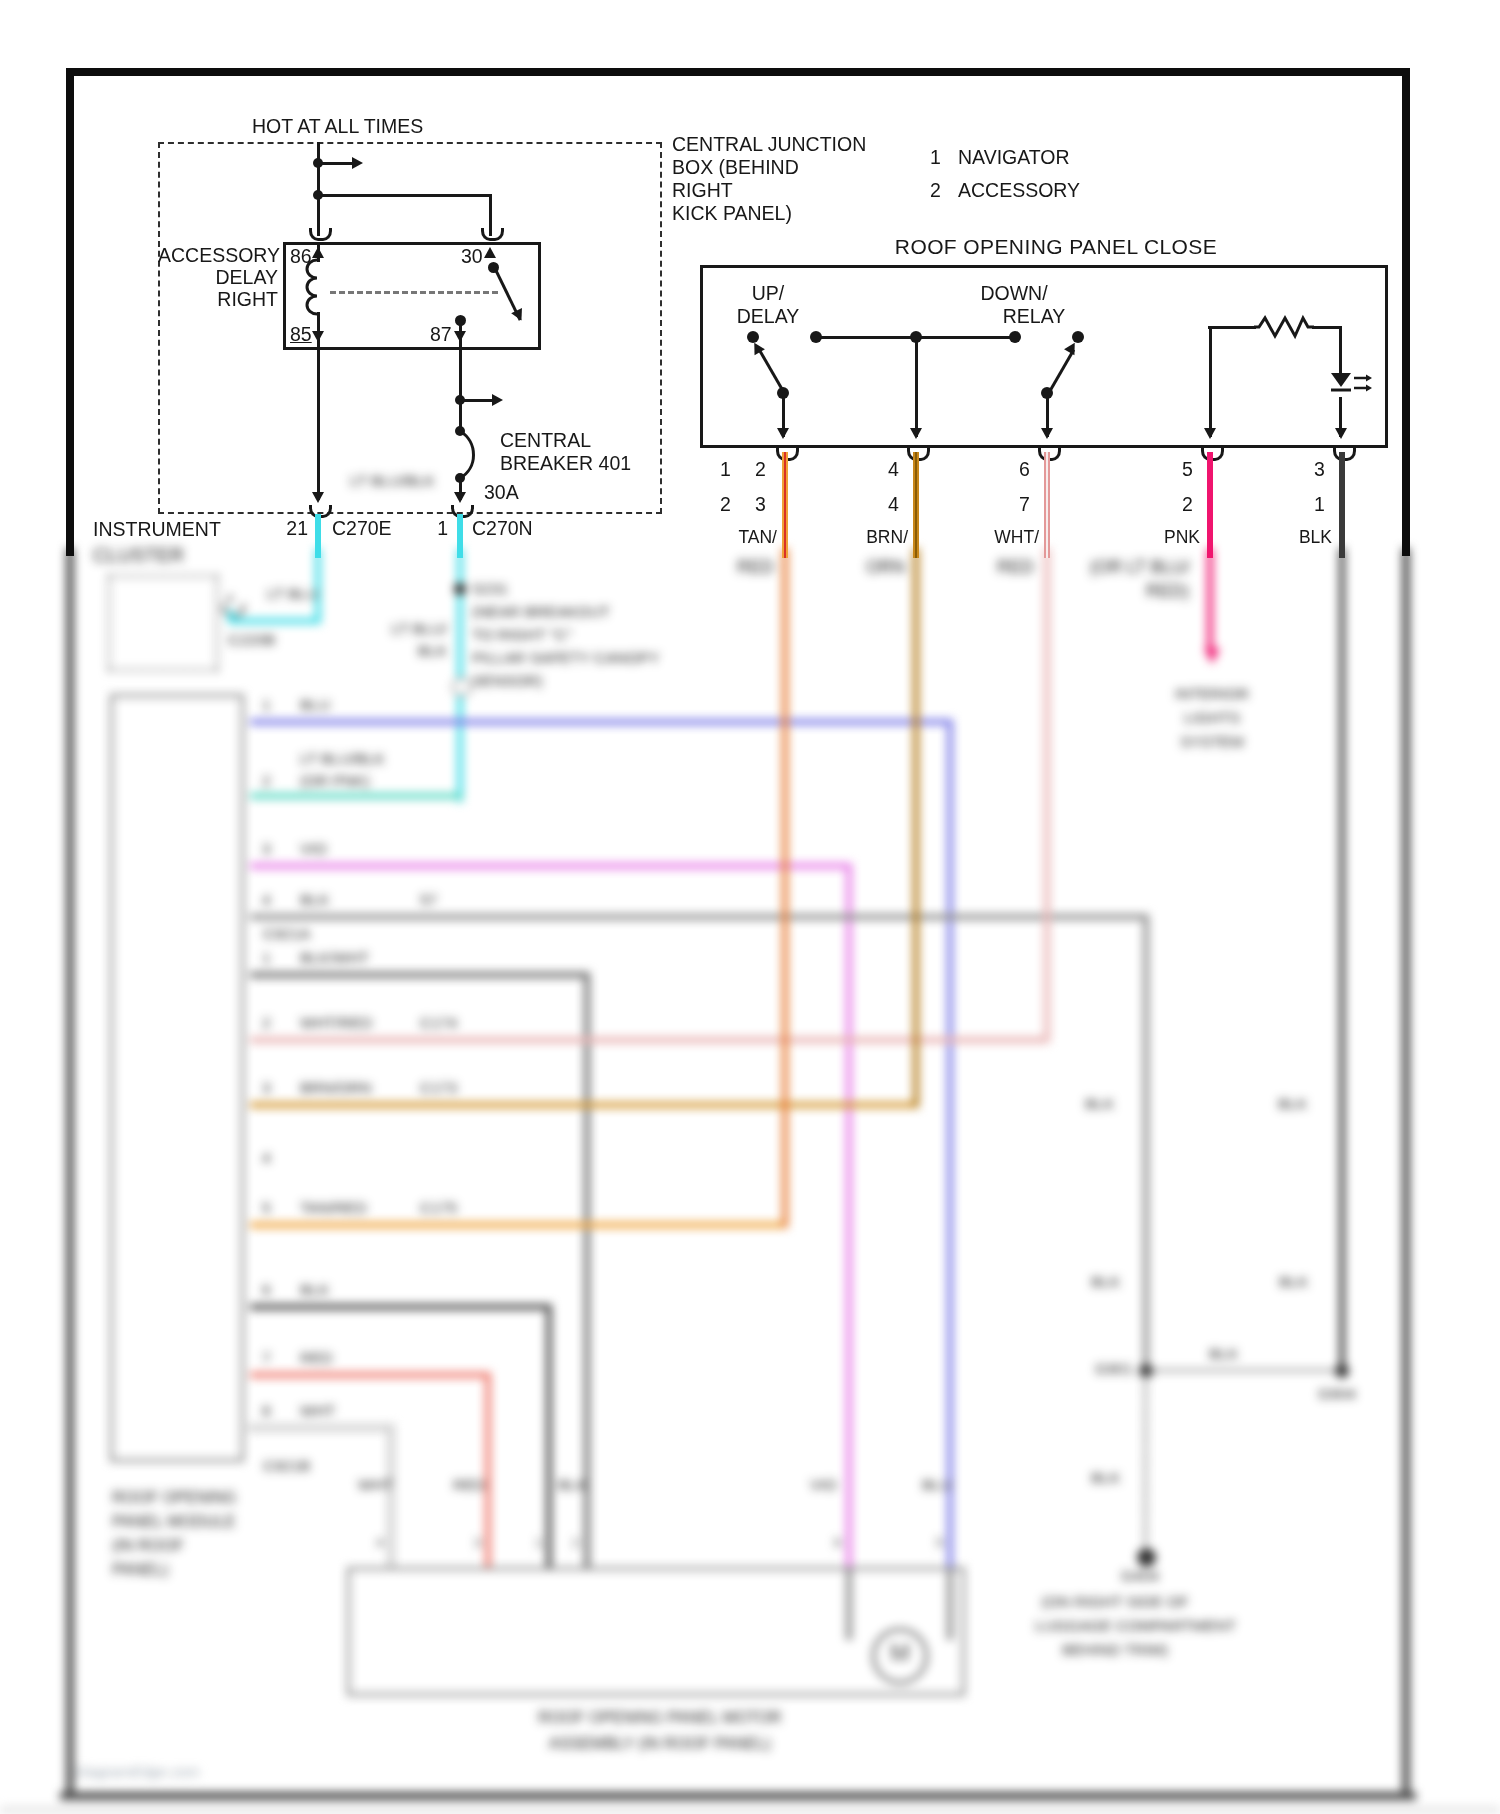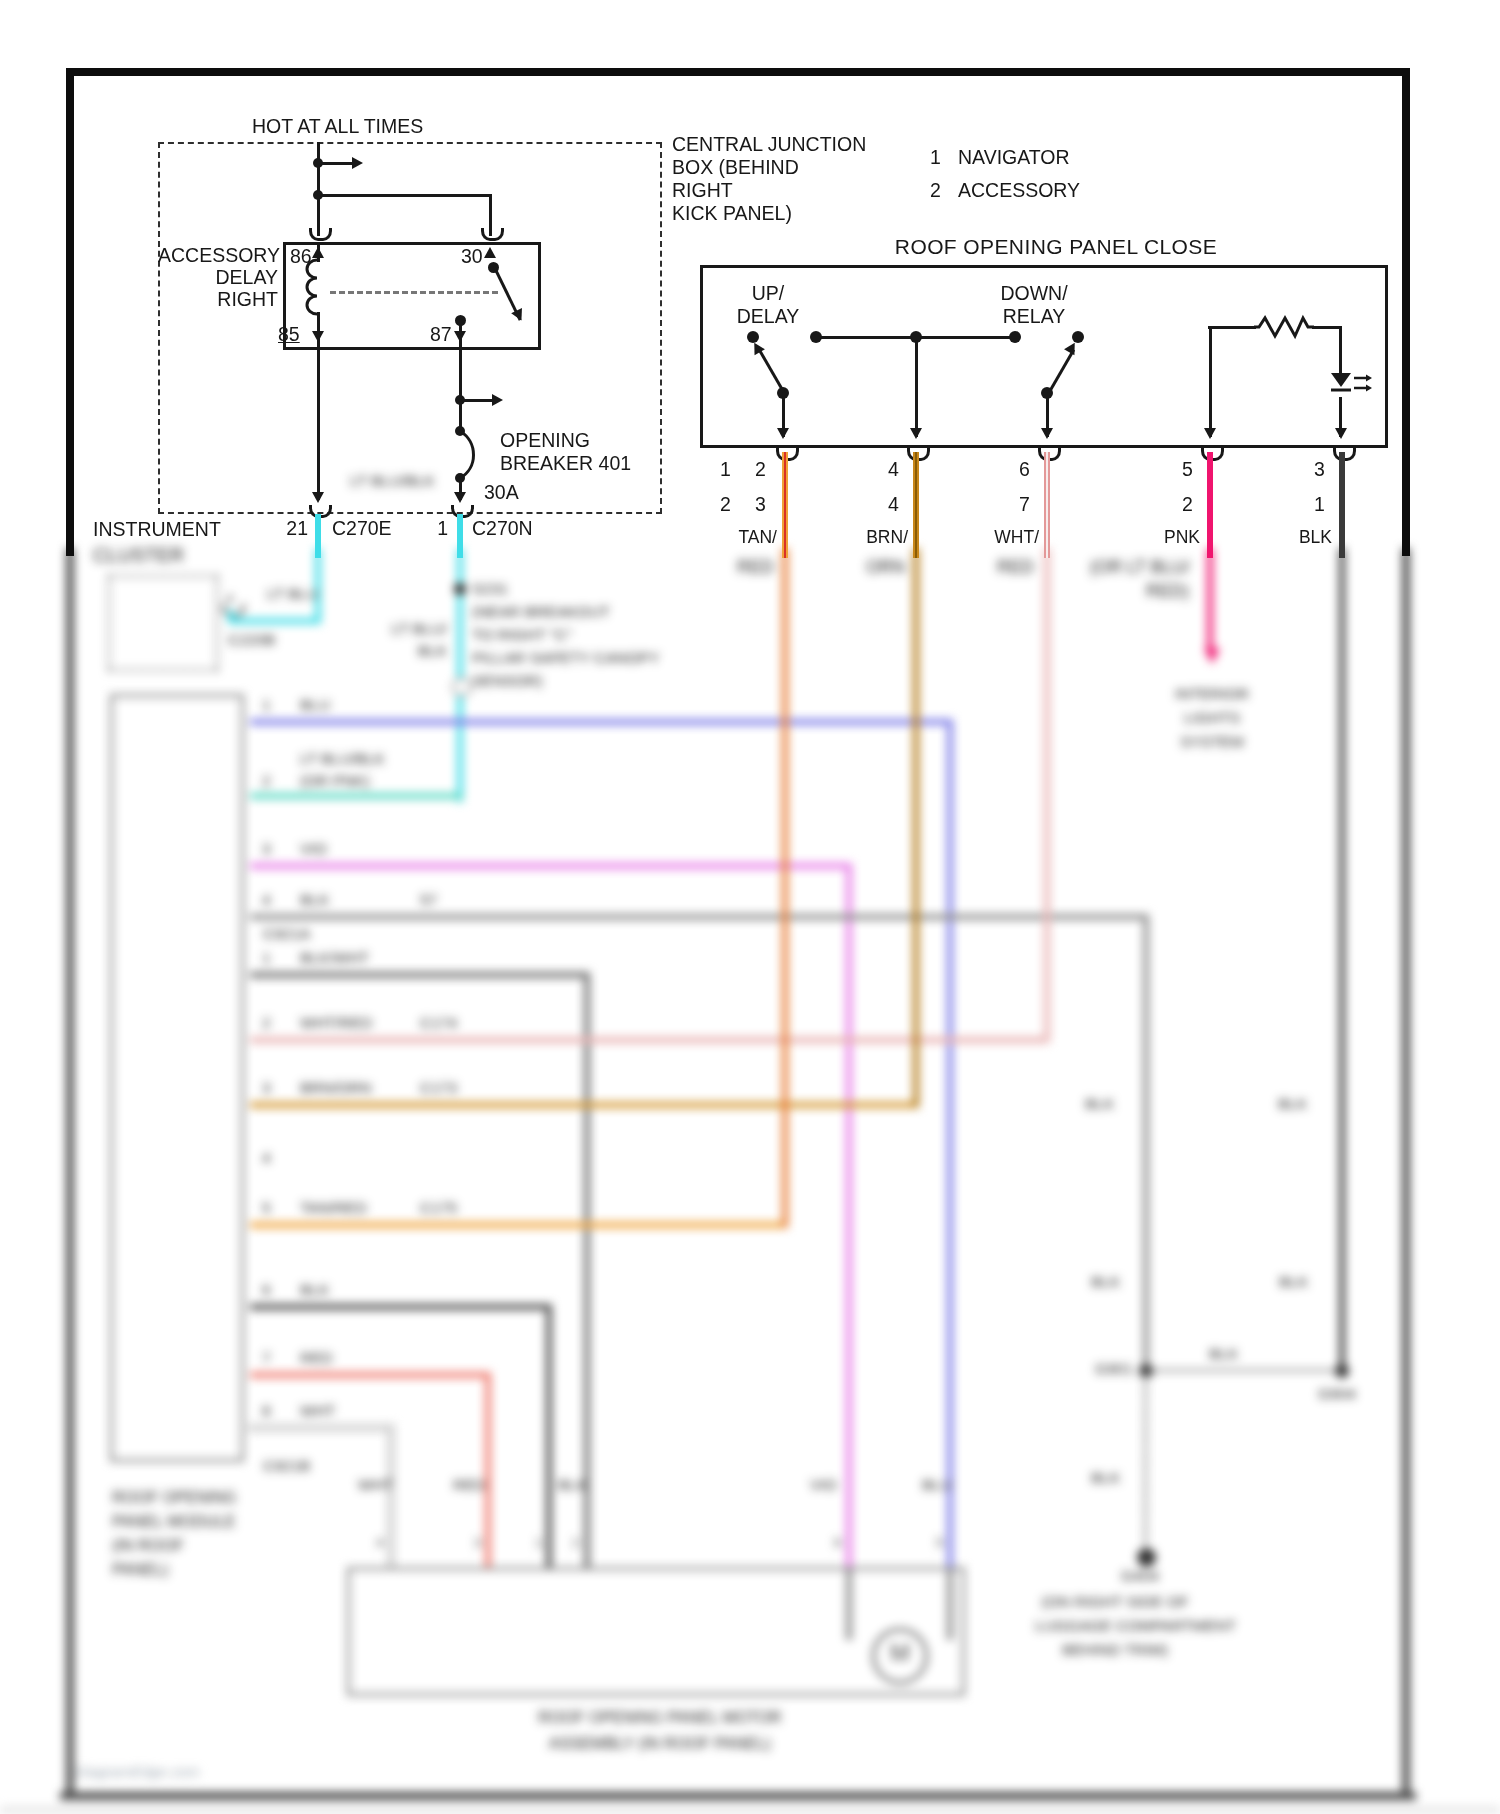--- a/index.html
+++ b/index.html
@@ -212,21 +212,21 @@
     <div class="L" style="left:488.5px;top:193.5px;width:3px;height:42px;"></div>
     <div class="cup" style="left:309px;top:228px;"></div>
     <div class="cup" style="left:481px;top:228px;"></div>
 
     <div class="t f19 rt" style="left:158px;top:245px;width:120px;">ACCESSORY</div>
     <div class="t f19 rt" style="left:158px;top:267px;width:120px;">DELAY</div>
     <div class="t f19 rt" style="left:158px;top:289px;width:120px;">RIGHT</div>
     <div class="box" style="left:283px;top:242px;width:252px;height:102px;background:transparent;"></div>
     <div class="t f19" style="left:290px;top:246px;">86</div>
     <div class="t f19" style="left:461px;top:246px;">30</div>
-    <div class="t f19" style="left:278px;top:324px;text-decoration:underline;">85</div>
+    <div class="t f19" style="left:290px;top:324px;text-decoration:underline;">85</div>
     <div class="t f19" style="left:430px;top:324px;">87</div>
     <div class="tri tu" style="left:312px;top:247px;"></div>
     <div class="tri tu" style="left:484px;top:247px;"></div>
     <div class="tri td" style="left:312px;top:331px;"></div>
     <div class="tri td" style="left:454px;top:331px;"></div>
     <svg style="left:299px;top:260px;" width="22" height="56" viewBox="0 0 22 56">
       <path d="M18 0 A10 9 0 1 0 18 18 A10 9 0 1 0 18 36 A10 9 0 1 0 18 54" fill="none" stroke="#181818" stroke-width="3"></path>
     </svg>
     <div class="L" style="left:316.5px;top:244px;width:3px;height:18px;"></div>
     <div class="L" style="left:316.5px;top:312px;width:3px;height:32px;"></div>
@@ -249,36 +249,36 @@
     <div class="tri tr" style="left:492px;top:394px;"></div>
     <svg style="left:444px;top:426px;" width="36" height="58" viewBox="0 0 36 58">
       <circle cx="16" cy="5" r="5" fill="#181818"></circle>
       <circle cx="16" cy="52" r="5" fill="#181818"></circle>
       <path d="M16 5 C34 16 34 42 16 52" fill="none" stroke="#181818" stroke-width="3"></path>
     </svg>
     <div class="L" style="left:458.5px;top:478px;width:3px;height:22px;"></div>
     <div class="tri td" style="left:454px;top:492px;"></div>
     <div class="cup" style="left:451px;top:505px;"></div>
     <div class="t f19" style="left:484px;top:482px;">30A</div>
-    <div class="t f19" style="left:500px;top:430px;">OPENING</div>
+    <div class="t f19" style="left:500px;top:430px;">CENTRAL</div>
     <div class="t f19" style="left:500px;top:453px;">BREAKER 401</div>
     <div class="t f19 rt" style="left:428px;top:518px;width:20px;">1</div>
     <div class="t f19" style="left:472px;top:518px;">C270N</div>
 
     <div class="wv" style="left:315px;top:514px;height:44px;background:#3FDDE8;"></div>
     <div class="wv" style="left:457px;top:514px;height:44px;background:#3FDDE8;"></div>
 
     <div class="t f19" style="left:93px;top:519px;">INSTRUMENT</div>
 
     <div class="t f21 ctr" style="left:860px;top:236px;width:392px;">ROOF OPENING PANEL CLOSE</div>
     <div class="box" style="left:700px;top:265px;width:682px;height:177px;background:transparent;"></div>
 
     <div class="t f19 ctr" style="left:718px;top:283px;width:100px;">UP/</div>
     <div class="t f19 ctr" style="left:718px;top:306px;width:100px;">DELAY</div>
-    <div class="t f19 ctr" style="left:984px;top:283px;width:100px;text-align:center;">DOWN/</div>
+    <div class="t f19 ctr" style="left:964px;top:283px;width:100px;text-align:center;">DOWN/</div>
     <div class="t f19 ctr" style="left:984px;top:306px;width:100px;">RELAY</div>
 
     <div class="L" style="left:816px;top:335.5px;width:199px;height:3px;"></div>
     <div class="dot" style="left:810px;top:331px;width:12px;height:12px;"></div>
     <div class="dot" style="left:910px;top:331px;width:12px;height:12px;"></div>
     <div class="dot" style="left:1009px;top:331px;width:12px;height:12px;"></div>
     <div class="L" style="left:914.5px;top:337px;width:3px;height:100px;"></div>
     <div class="tri td" style="left:910px;top:428px;"></div>
 
     <div class="dot" style="left:747px;top:331px;width:12px;height:12px;"></div>

